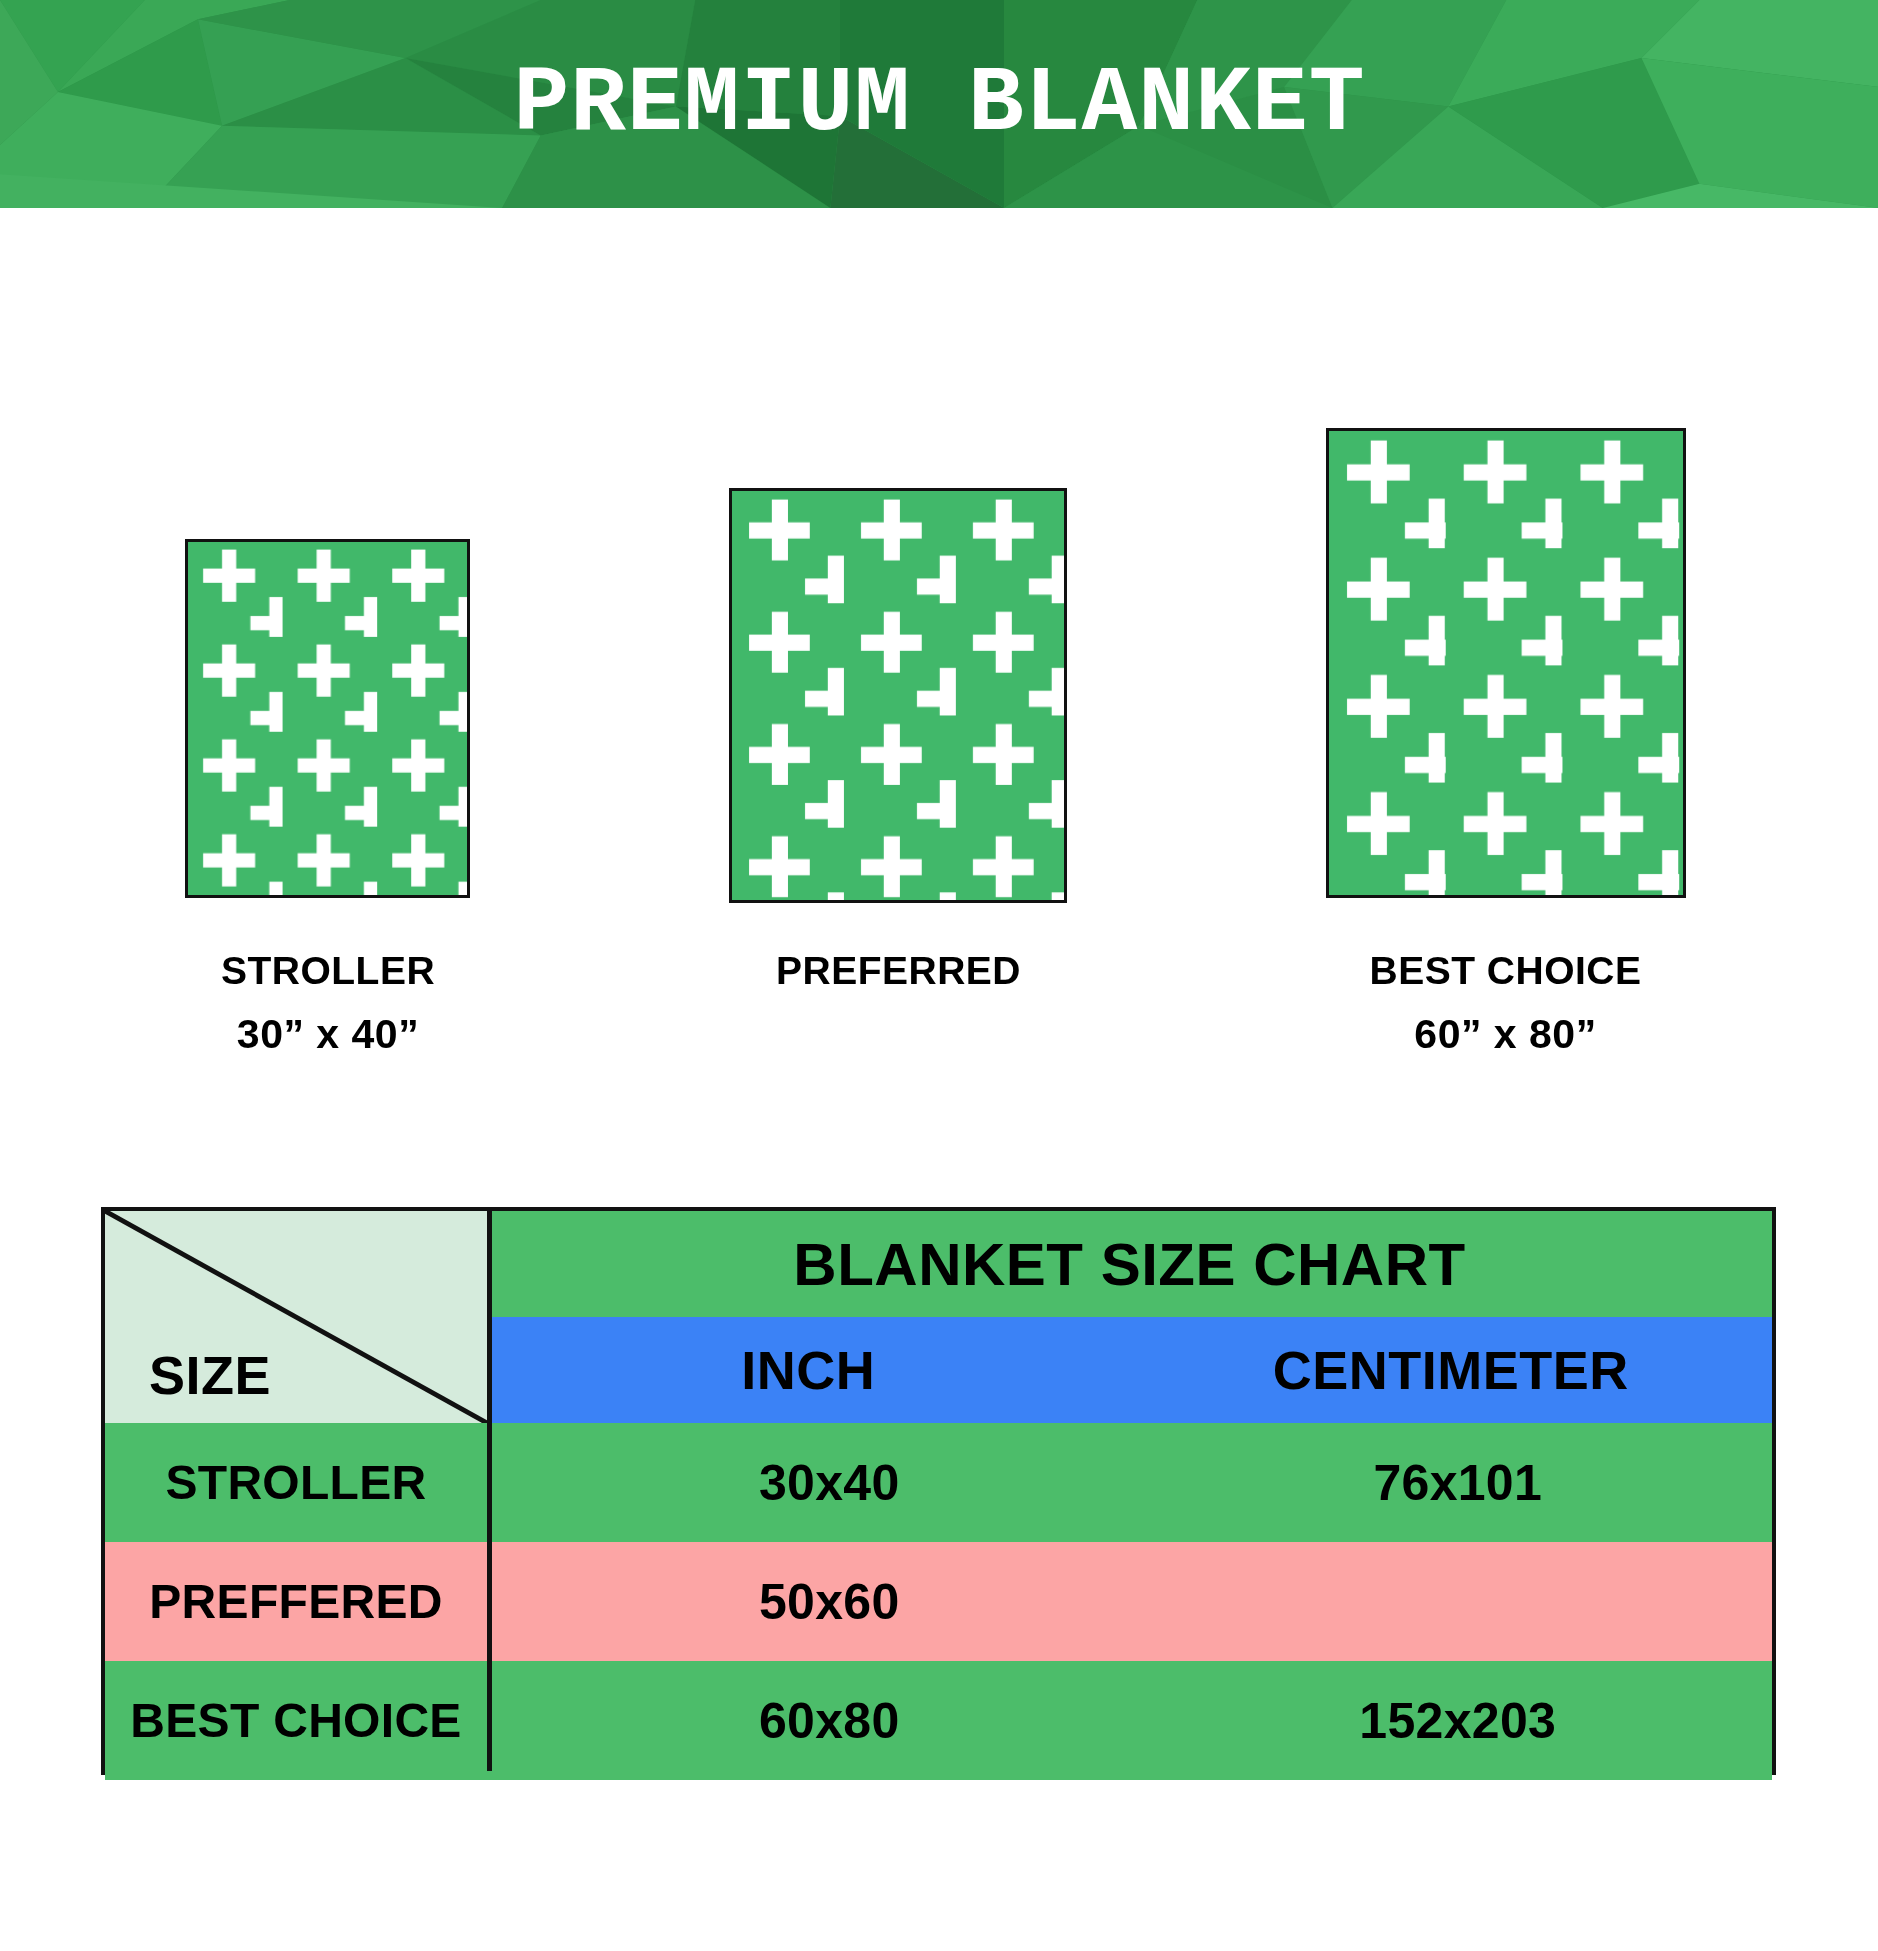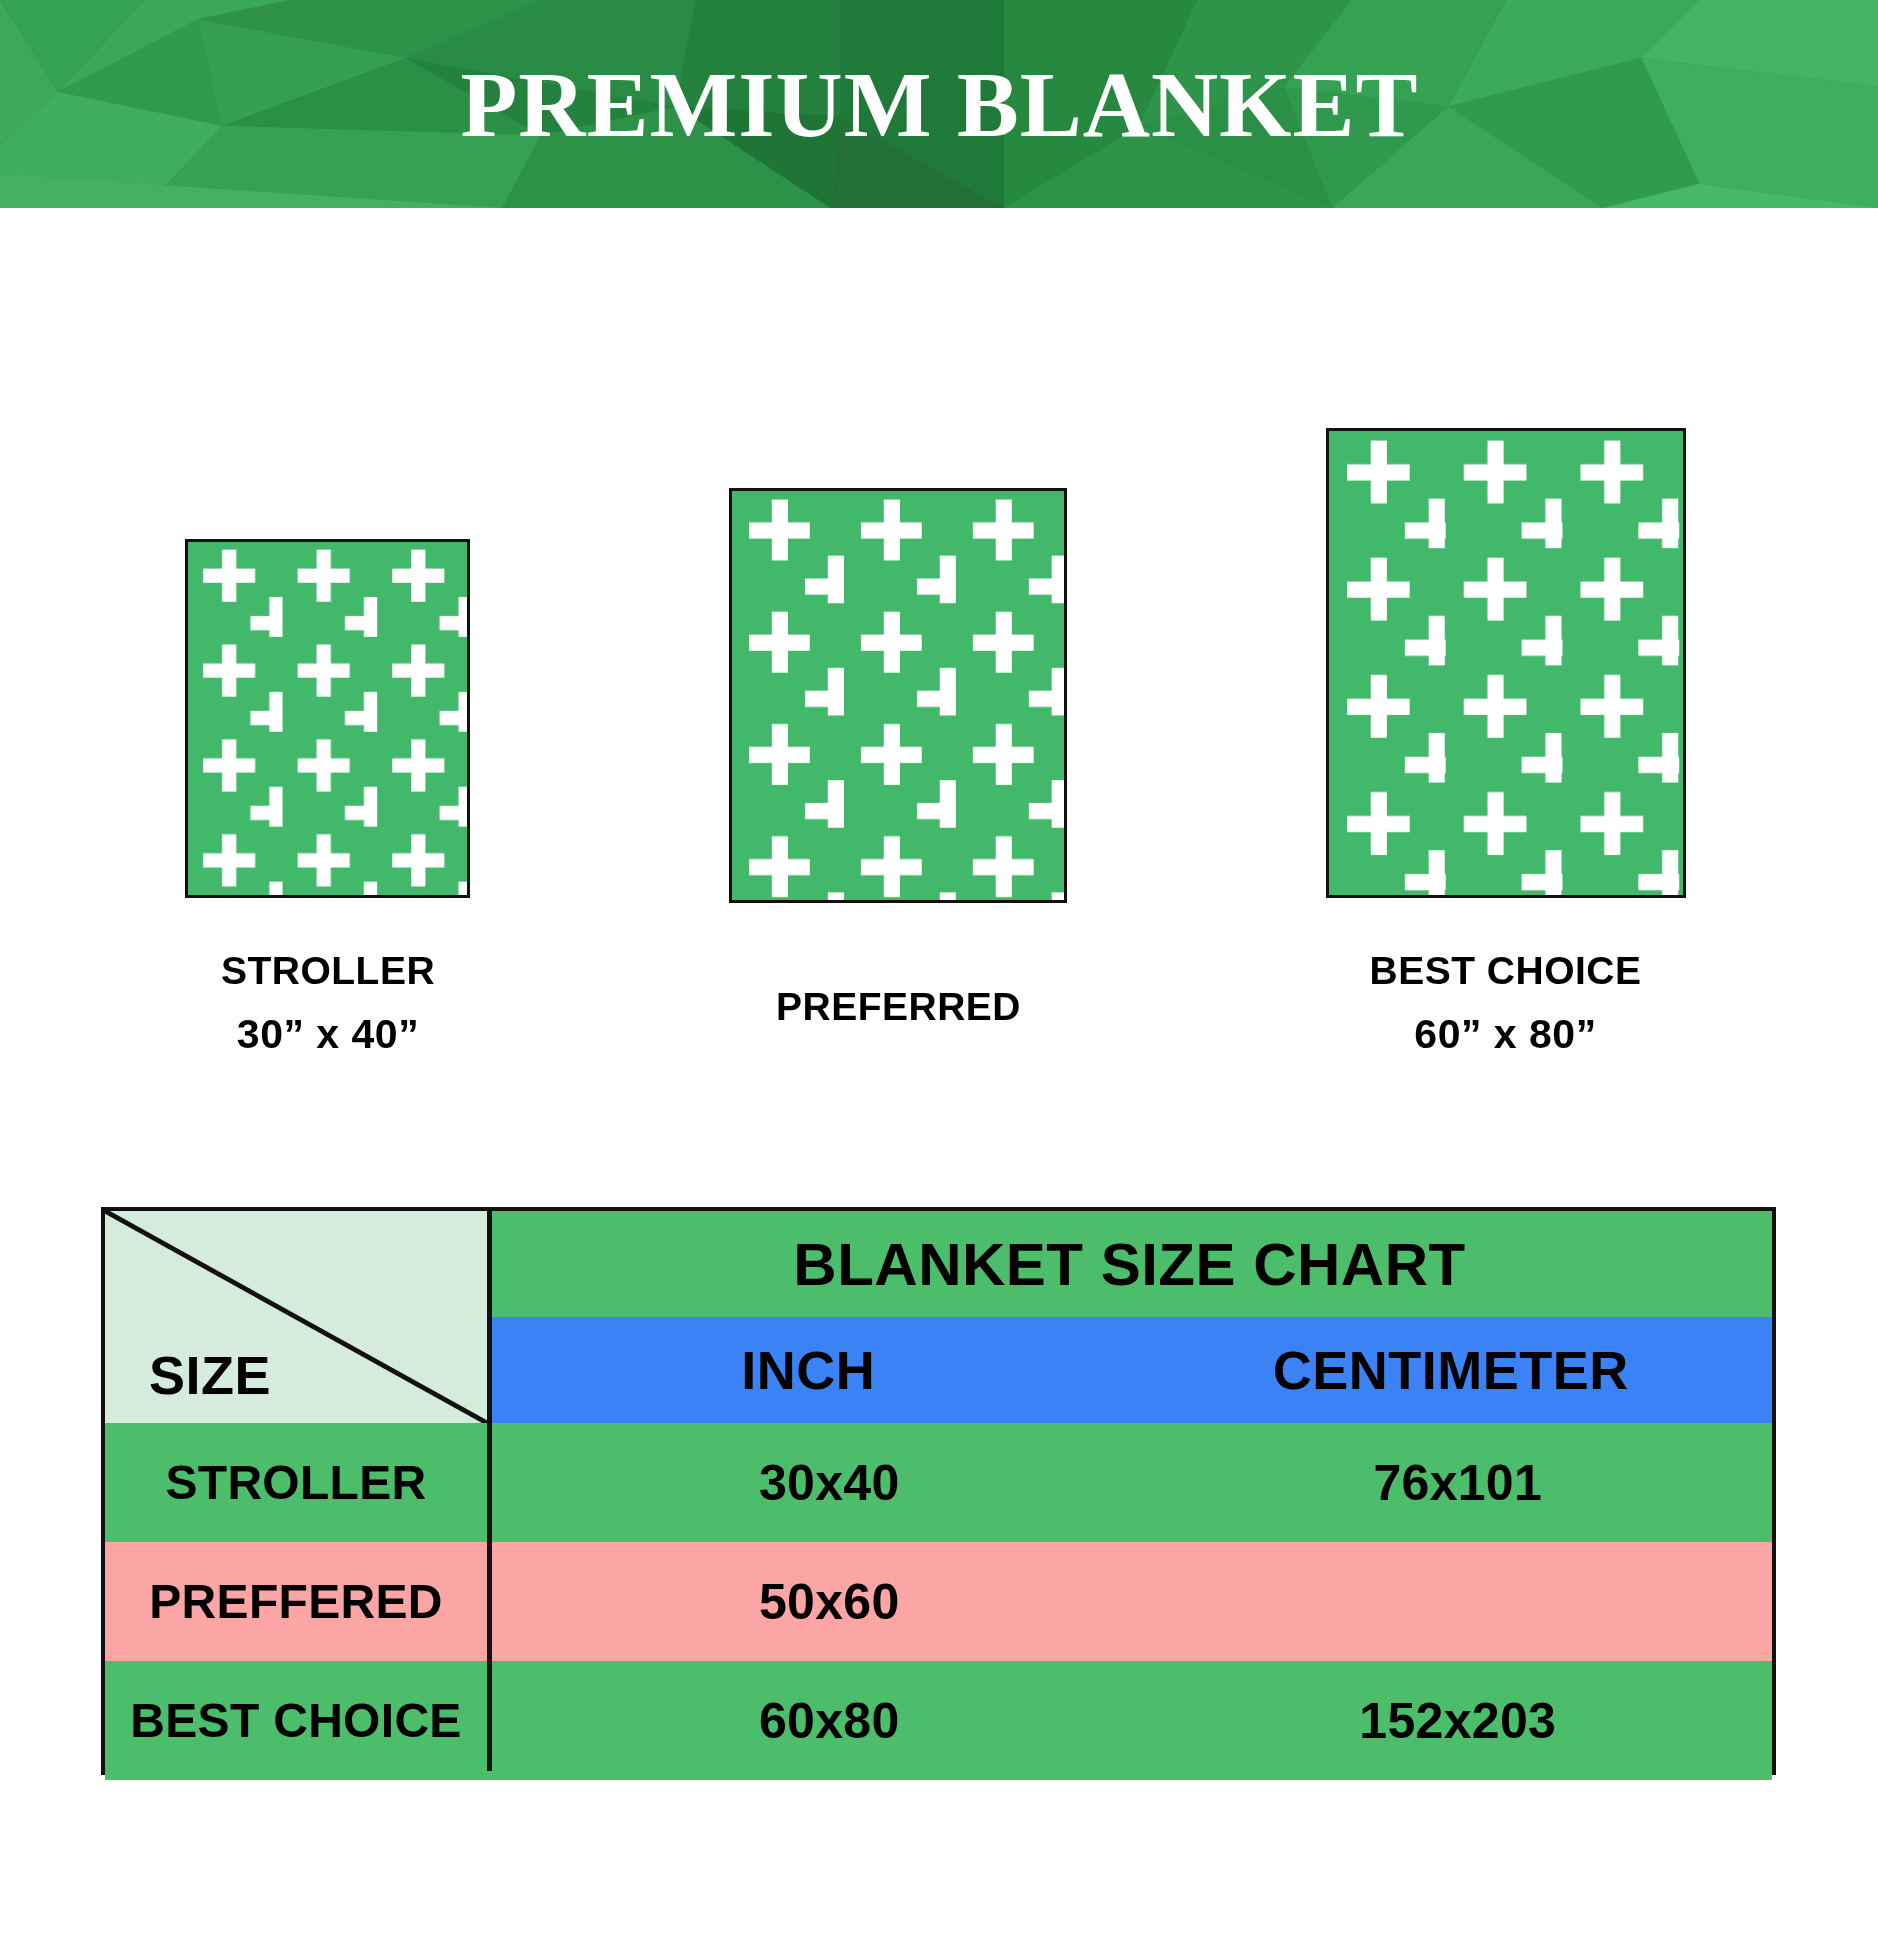--- a/index.html
+++ b/index.html
@@ -36,21 +36,21 @@
   #header-title {
     position: absolute;
     left: 0;
     top: 0;
     width: 1879px;
     height: 208px;
     display: flex;
     align-items: center;
     justify-content: center;
     color: #ffffff;
-    font-family: Liberation Serif, serif;
+    font-family: Liberation Mono, monospace;
     font-weight: bold;
     font-size: 93px;
     letter-spacing: 1px;
     white-space: nowrap;
     text-align: center;
     line-height: 1;
     z-index: 3;
   }
 
   
@@ -90,21 +90,21 @@
   .caption-dims {
     font-family: "Liberation Sans", sans-serif;
     font-weight: bold;
     font-size: 41px;
     letter-spacing: 0.5px;
     margin-top: 21px;
     line-height: 1.05;
     white-space: nowrap;
   }
   #caption-stroller  { left: 135px;  top: 951px; width: 386px; }
-  #caption-preferred { left: 657px;  top: 987px; width: 483px; }
+  #caption-preferred { left: 657px;  top: 951px; width: 483px; }
   #caption-best      { left: 1274px; top: 951px; width: 463px; }
 
   
   #size-chart {
     position: absolute;
     left: 101px;
     top: 1207px;
     width: 1675px;
     height: 568px;
     border: 4.8px solid #111111;

